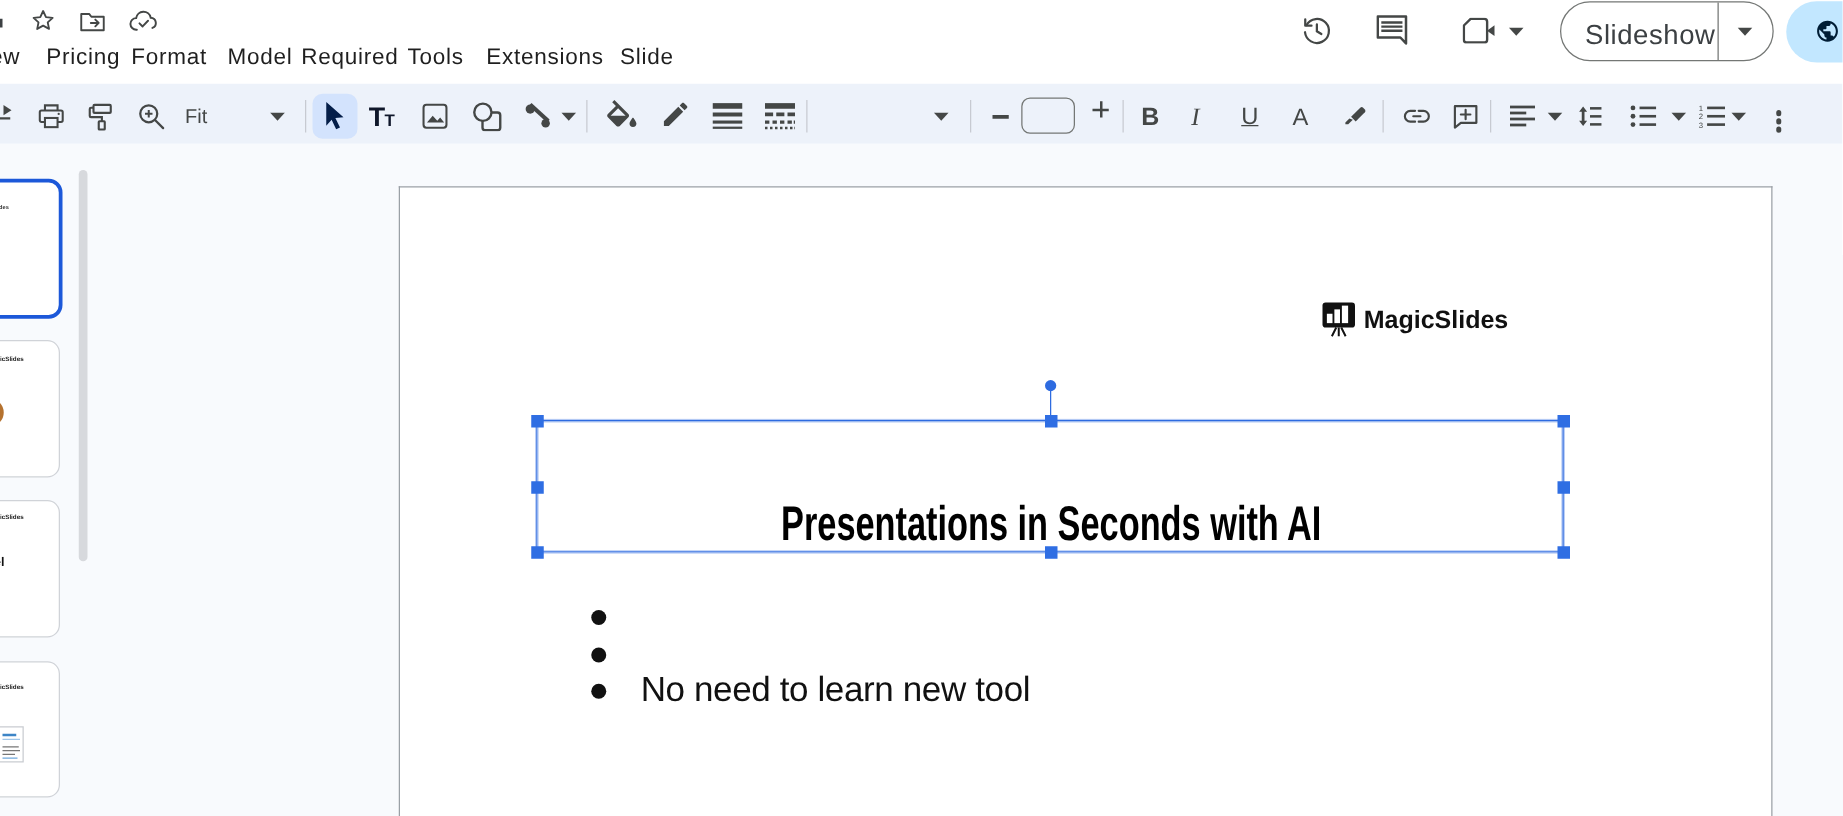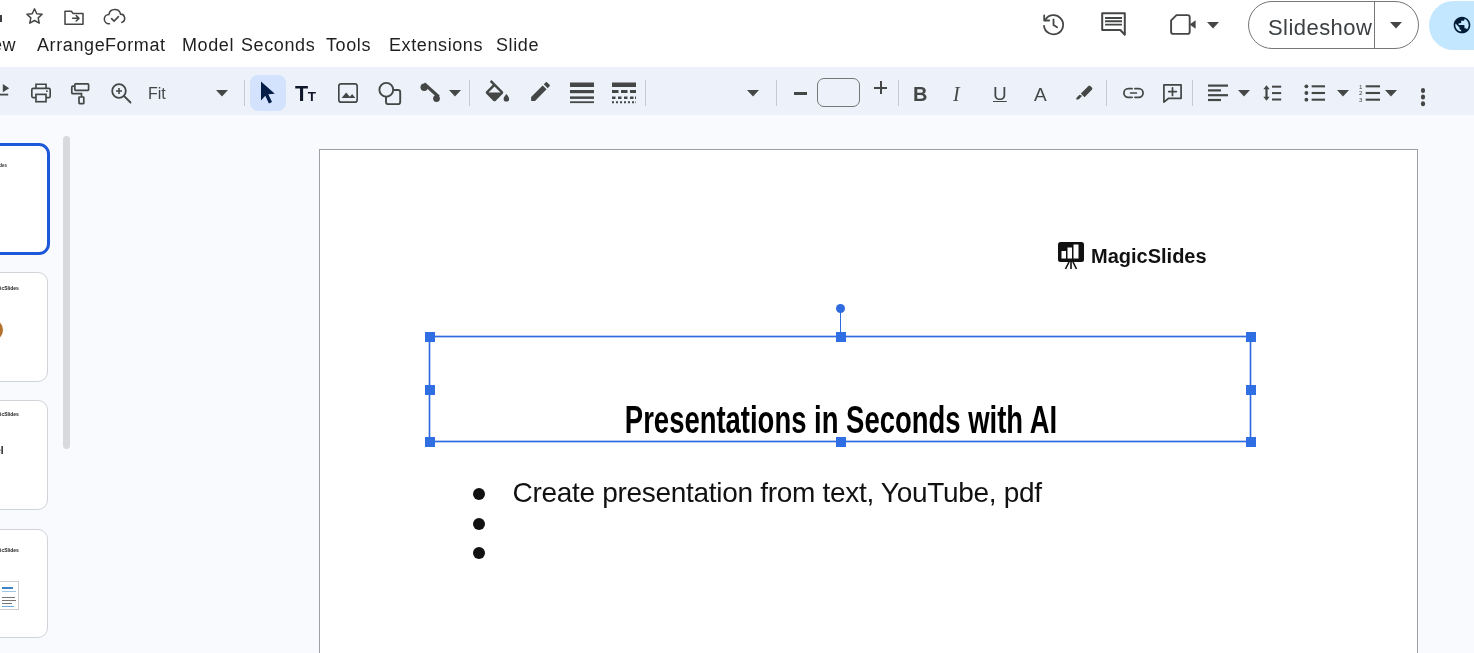--- a/index.html
+++ b/index.html
@@ -27,24 +27,24 @@
     <path d="M2 3.5 h7 l2 2.5 h11 v12 h-20 z" stroke-linejoin="round"></path>
     <path d="M10.5 11.5h6.5 M14.5 8.5l3 3-3 3" stroke-linecap="round" stroke-linejoin="round"></path>
   </svg>
 
   <svg class="abs" style="left:103px;top:8px" width="24" height="18" viewBox="0 0 26 19" fill="none" stroke="#444746" stroke-width="1.7">
     <path d="M7 16.8 h-.5 a5 5 0 0 1 -.1-10 a6.4 6.4 0 0 1 12.6-.4 a4.6 4.6 0 0 1 1.5 8.9" stroke-linecap="round"></path>
     <path d="M9.3 11.3l2.7 2.7 4.7-4.9" stroke-linecap="round" stroke-linejoin="round"></path>
   </svg>
 
   <div class="menu" style="left:-8px;">ew</div>
-  <div class="menu" style="left:37px;">Arrange</div>
+  <div class="menu" style="left:37px;">Pricing</div>
   <div class="menu" style="left:105px;">Format</div>
   <div class="menu" style="left:182px;">Model</div>
-  <div class="menu" style="left:241px;">Seconds</div>
+  <div class="menu" style="left:241px;">Required</div>
   <div class="menu" style="left:326px;">Tools</div>
   <div class="menu" style="left:389px;">Extensions</div>
   <div class="menu" style="left:496px;">Slide</div>
 
   <svg class="abs" style="left:1041px;top:12px" width="25" height="25" viewBox="0 0 25 25" fill="none" stroke="#444746" stroke-width="1.8">
     <path d="M4.2 8 a9.6 9.6 0 1 1 -1.2 5.8" stroke-linecap="round"></path>
     <path d="M3.2 3.5v5h5" stroke-linecap="round" stroke-linejoin="round"></path>
     <path d="M12.5 7.5v5.5l3.6 2.2" stroke-linecap="round"></path>
   </svg>
 
@@ -262,21 +262,21 @@
   <div class="abs" style="left:1245.5px;top:385px;width:10px;height:10px;background:#2f6ee3;"></div>
   <div class="abs" style="left:424.5px;top:436.5px;width:10px;height:10px;background:#2f6ee3;"></div>
   <div class="abs" style="left:835.5px;top:436.5px;width:10px;height:10px;background:#2f6ee3;"></div>
   <div class="abs" style="left:1245.5px;top:436.5px;width:10px;height:10px;background:#2f6ee3;"></div>
 
   <div class="abs" id="title" style="left:0px;top:398px;width:1682px;text-align:center;font-size:39px;font-weight:bold;color:#000;transform:scaleX(0.704);transform-origin:841px 0;">Presentations in Seconds with AI</div>
 
   <div class="abs" style="left:473px;top:488px;width:12px;height:12px;border-radius:50%;background:#111;"></div>
   <div class="abs" style="left:473px;top:517.6px;width:12px;height:12px;border-radius:50%;background:#111;"></div>
   <div class="abs" style="left:473px;top:547.3px;width:12px;height:12px;border-radius:50%;background:#111;"></div>
-  <div class="abs bl" style="left:512.5px;top:476.9px;font-size:28px;letter-spacing:-0.3px;color:#111;">Create presentation from text, YouTube, pdf</div>
+  <div class="abs bl" style="left:512.5px;top:536.2px;font-size:28px;letter-spacing:-0.3px;color:#111;">No need to learn new tool</div>
 
   <div class="abs" style="left:-150px;top:143px;width:200px;height:112px;border-radius:11px;border:3.5px solid #1c58d9;background:#fff;"></div>
   <div class="abs" style="left:-19px;top:163px;font-size:4.5px;font-weight:bold;color:#333;">MagicSlides</div>
 
   <div class="abs" style="left:-152px;top:272px;width:200px;height:110px;border-radius:10px;border:1px solid #d0d3d8;background:#fff;overflow:hidden;">
     <div style="position:absolute;left:141px;top:12px;font-size:5px;font-weight:bold;color:#222;">MagicSlides</div>
     <div style="position:absolute;left:132px;top:46px;width:22px;height:22px;border-radius:50%;background:#b5722f;"></div>
   </div>
 
   <div class="abs" style="left:-152px;top:400px;width:200px;height:110px;border-radius:10px;border:1px solid #d0d3d8;background:#fff;overflow:hidden;">

